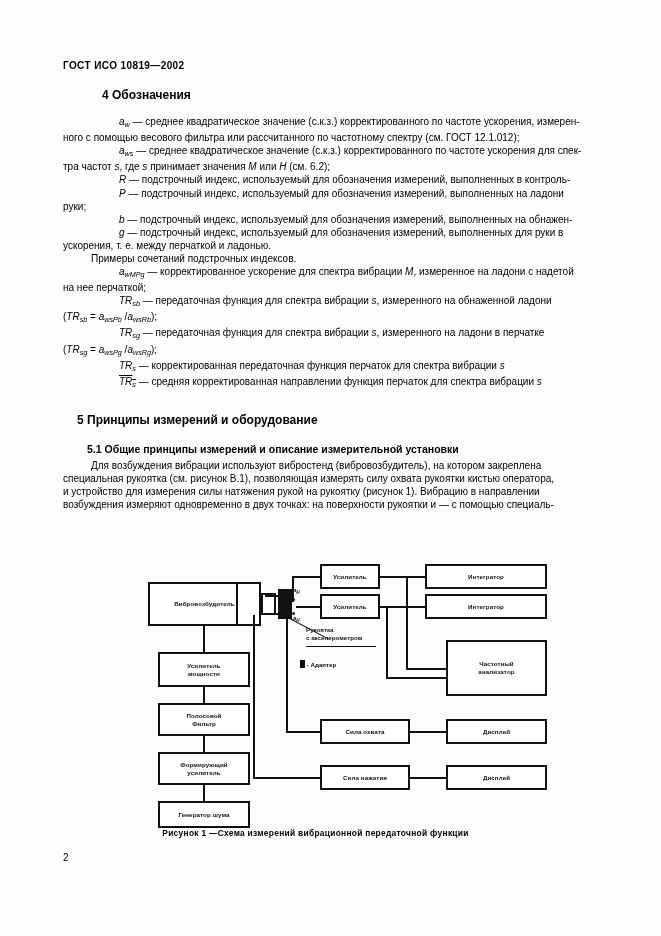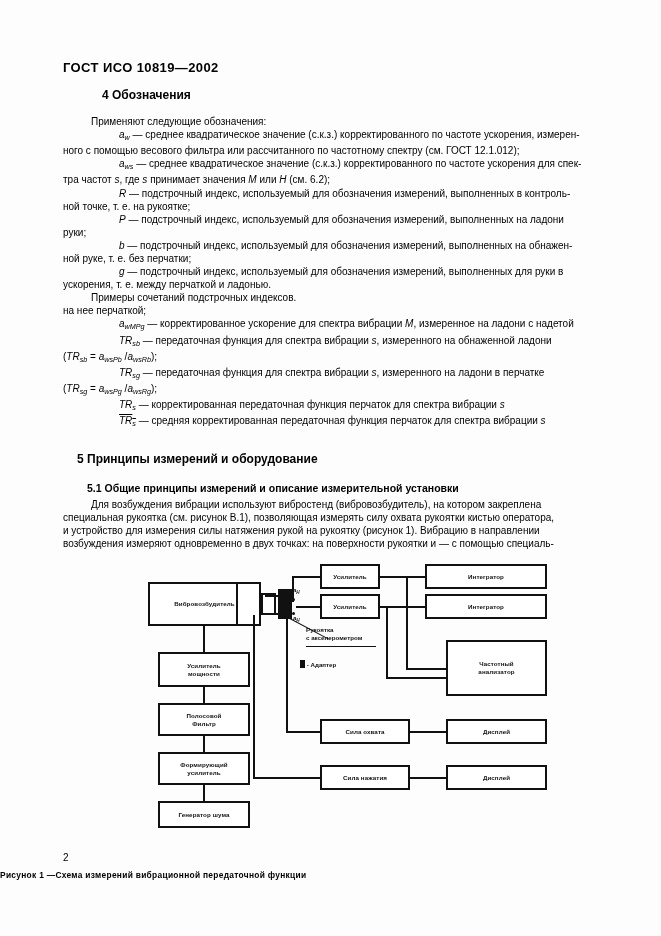--- a/index.html
+++ b/index.html
@@ -19,21 +19,21 @@
     position: absolute;
     left: 0; top: 0;
     width: 661px;
     height: 936px;
     background: #fdfdfd;
   }
   .header {
     position: absolute;
     left: 63px;
     top: 60px;
-    font-size: 13px;
+    font-size: 10px;
     font-weight: bold;
     letter-spacing: 0.4px;
   }
   .content {
     position: absolute;
     left: 63px;
     top: 88px;
     width: 540px;
   }
   h2.clause {
@@ -131,22 +131,23 @@
   }
   .leader {
     position: absolute;
     background: #111;
     height: 1.4px;
     transform-origin: 0 0;
   }
   .caption {
     position: absolute;
     left: 0;
-    top: 870px;
+    top: 828px;
     width: 631px;
+    text-align: center;
     font-size: 8.4px;
     font-weight: bold;
     letter-spacing: 0.3px;
   }
   .pagenum {
     position: absolute;
     left: 63px;
     top: 852px;
     font-size: 10px;
   }
@@ -162,54 +163,51 @@
 <body>
 
 <div class="page">
 
   <div class="header">ГОСТ ИСО 10819—2002</div>
 
   <div class="content">
 
     <h2 class="clause">4  Обозначения</h2>
 
-    <p class="body">Применяют следующие обозначения:</p>
 
     <p class="body"><span style="display:inline-block;width:28px"></span><i class="v">a</i><sub class="s">w</sub><span> — среднее квадратическое значение (с.к.з.) корректированного по частоте ускорения, измерен-</span></p>
     <p class="body noind">ного с помощью весового фильтра или рассчитанного по частотному спектру (см. ГОСТ 12.1.012);</p>
 
     <p class="body"><span style="display:inline-block;width:28px"></span><i class="v">a</i><sub class="s">ws</sub><span> — среднее квадратическое значение (с.к.з.) корректированного по частоте ускорения для спек-</span></p>
     <p class="body noind"><span>тра частот </span><i class="v">s</i><span>, где </span><i class="v">s</i><span> принимает значения </span><i class="v">M</i><span> или </span><i class="v">H</i><span> (см. 6.2);</span></p>
 
     <p class="body"><span style="display:inline-block;width:28px"></span><i class="v">R</i><span> — подстрочный индекс, используемый для обозначения измерений, выполненных в контроль-</span></p>
-    <p class="body noind">ной точке, т. е. на рукоятке;</p>
 
     <p class="body"><span style="display:inline-block;width:28px"></span><i class="v">P</i><span> — подстрочный индекс, используемый для обозначения измерений, выполненных на ладони</span></p>
     <p class="body noind">руки;</p>
 
     <p class="body"><span style="display:inline-block;width:28px"></span><i class="v">b</i><span> — подстрочный индекс, используемый для обозначения измерений, выполненных на обнажен-</span></p>
-    <p class="body noind">ной руке, т. е. без перчатки;</p>
 
     <p class="body"><span style="display:inline-block;width:28px"></span><i class="v">g</i><span> — подстрочный индекс, используемый для обозначения измерений, выполненных для руки в</span></p>
     <p class="body noind">ускорения, т. е. между перчаткой и ладонью.</p>
 
     <p class="body">Примеры сочетаний подстрочных индексов.</p>
 
+    <p class="body"><span style="display:inline-block;width:28px"></span><i class="v">a</i><sub class="s">wMPg</sub><span> — корректированное ускорение для спектра вибрации </span><i class="v">M</i><span>, измеренное на ладони с надетой</span></p>
     <p class="body noind">на нее перчаткой;</p>
-    <p class="body"><span style="display:inline-block;width:28px"></span><i class="v">a</i><sub class="s">wMPg</sub><span> — корректированное ускорение для спектра вибрации </span><i class="v">M</i><span>, измеренное на ладони с надетой</span></p>
 
     <p class="body"><span style="display:inline-block;width:28px"></span><i class="v">TR</i><sub class="s">sb</sub><span> — передаточная функция для спектра вибрации </span><i class="v">s</i><span>, измеренного на обнаженной ладони</span></p>
     <p class="body noind">(<i class="v">TR</i><sub class="s">sb</sub> = <i class="v">a</i><sub class="s">wsPb</sub> /<i class="v">a</i><sub class="s">wsRb</sub>);</p>
 
     <p class="body"><span style="display:inline-block;width:28px"></span><i class="v">TR</i><sub class="s">sg</sub><span> — передаточная функция для спектра вибрации </span><i class="v">s</i><span>, измеренного на ладони в перчатке</span></p>
     <p class="body noind">(<i class="v">TR</i><sub class="s">sg</sub> = <i class="v">a</i><sub class="s">wsPg</sub> /<i class="v">a</i><sub class="s">wsRg</sub>);</p>
 
     <p class="body"><span style="display:inline-block;width:28px"></span><i class="v">TR</i><sub class="s">s</sub><span> — корректированная    передаточная    функция    перчаток    для    спектра    вибрации    </span><i class="v">s</i></p>
 
-    <p class="body"><span style="display:inline-block;width:28px"></span><span class="ovl"><i class="v">TR</i><sub class="s">s</sub></span><span> — средняя корректированная передаточная функция перчаток для спектра вибрации </span><i class="v">s</i></p>
+    <p class="body"><span style="display:inline-block;width:28px"></span><span class="ovl"><i class="v">TR</i><sub class="s">s</sub></span><span> — средняя корректированная направлении функция перчаток для спектра вибрации </span><i class="v">s</i></p>
 
     <div class="sp22"></div>
 
     <h2 class="clause2">5  Принципы измерений и оборудование</h2>
 
     <div class="sp16"></div>
 
     <h3 class="subclause">5.1  Общие принципы измерений и описание измерительной установки</h3>
 
     <div class="sp4"></div>

